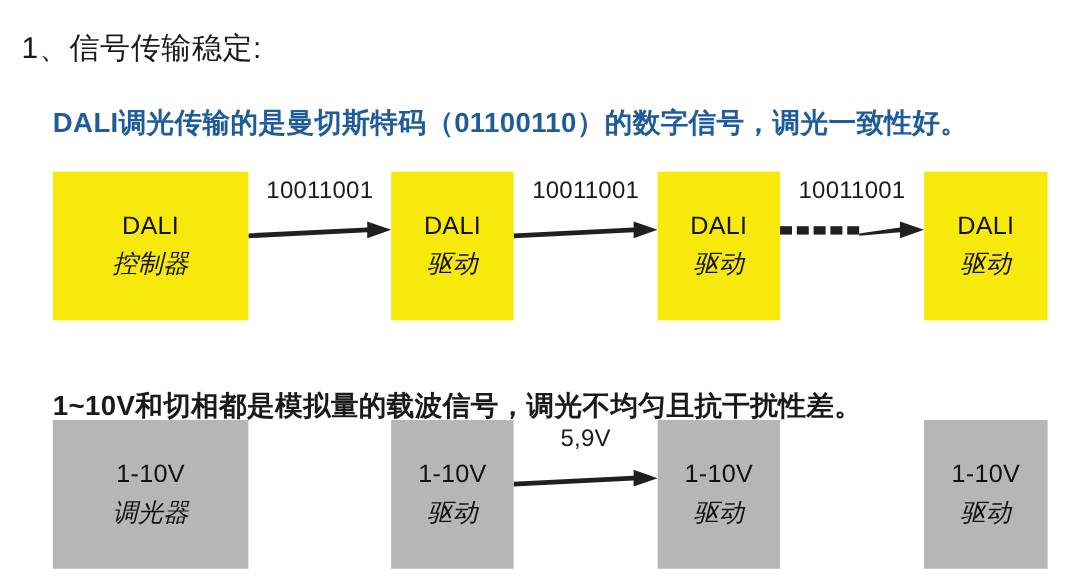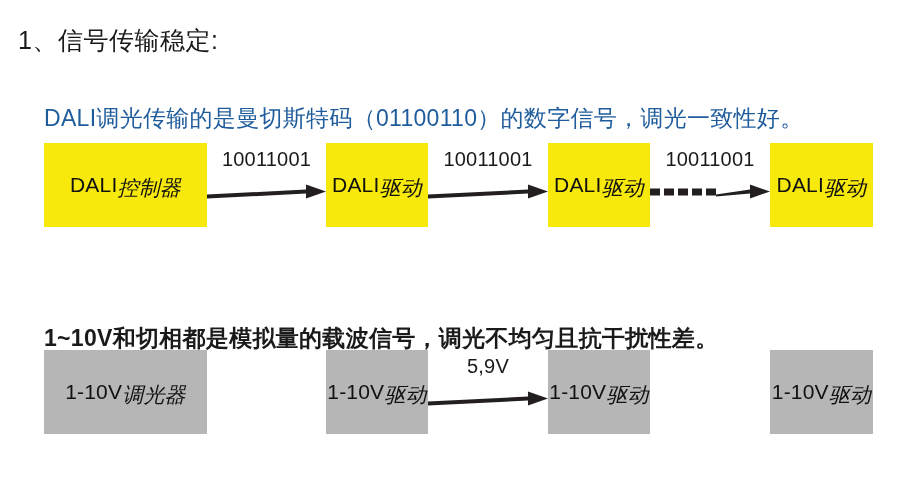--- a/index.html
+++ b/index.html
@@ -36,24 +36,24 @@
     line-height: 34px;
     font-weight: 500;
     letter-spacing: 0.5px;
     color: #1a1a1a;
     white-space: nowrap;
   }
 
   .lead-blue {
     position: absolute;
     left: 44px;
-    top: 102px;
+    top: 86px;
     font-size: 23px;
     line-height: 32px;
-    font-weight: 400;
+    font-weight: 700;
     letter-spacing: 0.3px;
     color: #1f5c9c;
     white-space: nowrap;
   }
 
   .lead-black {
     position: absolute;
     left: 44px;
     top: 293px;
     font-size: 23px;
@@ -70,23 +70,23 @@
     position: absolute;
     left: 0;
     width: 900px;
   }
   .flow-row.row-dali  { top: 143px; height: 96px; }
   .flow-row.row-analog{ top: 350px; height: 96px; }
 
   .node {
     position: absolute;
     top: 0;
-    height: 84px;
+    height: 124px;
     display: flex;
-    flex-direction: row;
+    flex-direction: column;
     align-items: center;
     justify-content: center;
     box-sizing: border-box;
     text-align: center;
     line-height: 1.18;
   }
   .node .node-line {
     display: block;
     font-size: 21px;
     font-weight: 500;

